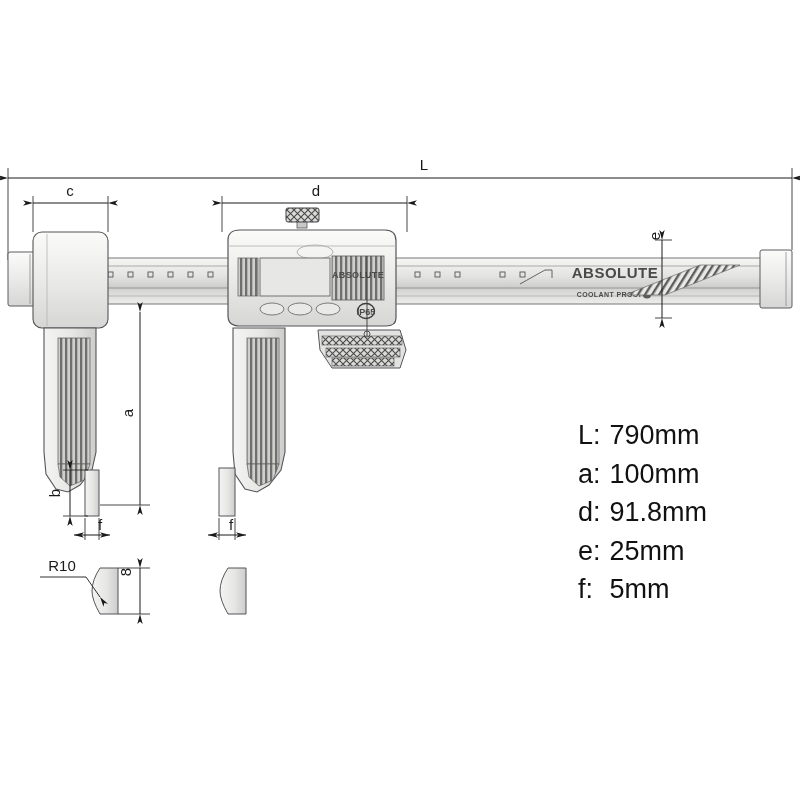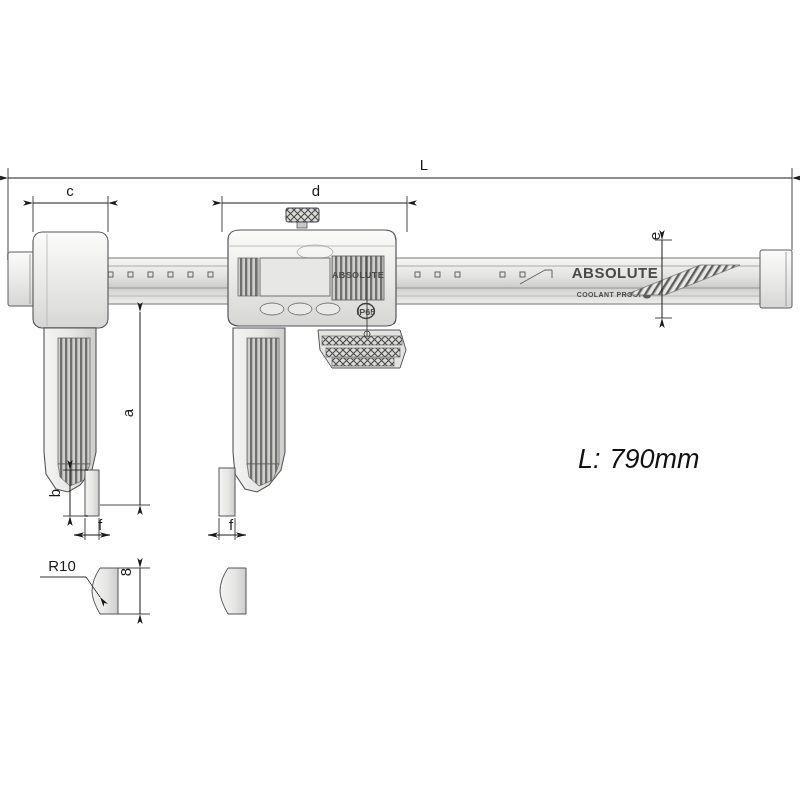--- a/index.html
+++ b/index.html
@@ -1,21 +1,21 @@
 <!DOCTYPE html>
 <html><head>
 <meta charset="utf-8">
 <style>
   html,body{margin:0;padding:0;background:#ffffff;}
   body{width:800px;height:800px;position:relative;overflow:hidden;
        font-family:"Liberation Sans","DejaVu Sans",sans-serif;color:#1a1a1a;}
   #stage{position:absolute;left:0;top:0;width:800px;height:800px;}
   svg{display:block;}
   .dimtext{font-family:"Liberation Sans","DejaVu Sans",sans-serif;font-size:15px;fill:#1a1a1a;}
-  .speclist{position:absolute;left:578px;top:440px;width:220px;font-style:italic;}
+  .speclist{position:absolute;left:578px;top:416px;width:220px;}
   .specrow{font-size:27px;line-height:38.5px;color:#111;white-space:nowrap;
            font-family:"Liberation Sans","DejaVu Sans",sans-serif;}
   .specrow .k{display:inline-block;min-width:24px;}
   .brandtxt{font-family:"Liberation Sans","DejaVu Sans",sans-serif;fill:#4a4a4a;font-weight:bold;}
 </style>
 </head>
 <body>
 
 <div id="stage">
 
@@ -231,15 +231,31 @@
     <line x1="118" y1="614" x2="150" y2="614" stroke="#1a1a1a" stroke-width="0.8"></line>
     <text class="dimtext" x="131" y="572" text-anchor="middle" transform="rotate(-90 131 572)">8</text>
   </g>
 </svg>
 
 <div class="speclist">
   <div class="specrow">
     <span class="k">L:</span>
     <span>790mm</span>
   </div>
+  <div class="specrow">
+    <span class="k">a:</span>
+    <span>100mm</span>
+  </div>
+  <div class="specrow">
+    <span class="k">d:</span>
+    <span>91.8mm</span>
+  </div>
+  <div class="specrow">
+    <span class="k">e:</span>
+    <span>25mm</span>
+  </div>
+  <div class="specrow">
+    <span class="k">f:</span>
+    <span>5mm</span>
+  </div>
 </div>
 
 </div>
 
 </body></html>

